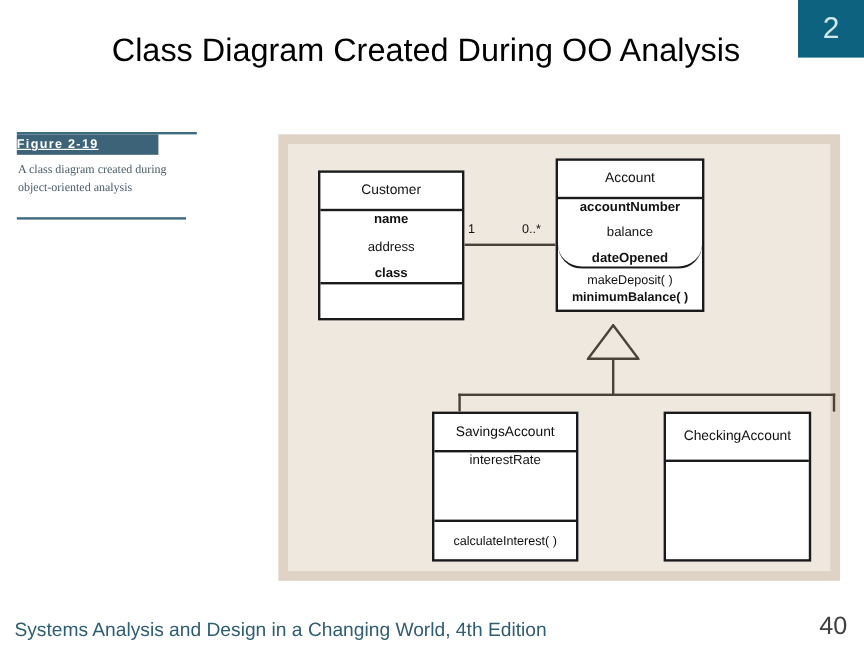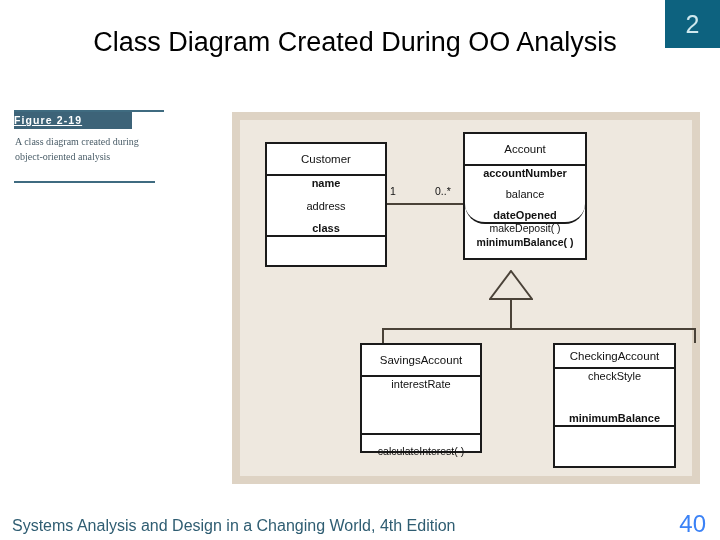--- a/index.html
+++ b/index.html
@@ -169,22 +169,22 @@
     left: 12px;
     top: 517px;
     font-size: 16px;
     color: #2f5d72;
     font-family: "Liberation Sans", sans-serif;
   }
   #page-number {
     position: absolute;
     right: 14px;
     top: 510px;
-    font-size: 24px;
-    color: #3b82f6;
+    font-size: 21px;
+    color: #404040;
     font-family: "Liberation Sans", sans-serif;
   }
 </style>
 </head>
 <body>
 
 <div id="chapter-badge">2</div>
 
 <div id="slide-title">Class Diagram Created During OO Analysis</div>
 
@@ -218,42 +218,38 @@
       <div class="uml-compartment uml-ops" style="height:28px;"></div>
     </div>
 
     <div class="uml-class" style="left:223px; top:12px; width:124px; height:128px;">
       <div class="uml-compartment uml-name" style="height:32px;">Account</div>
       <div class="uml-compartment uml-attrs" style="height:58px;border-radius:20px;">
         <div class="attr-strong">accountNumber</div>
         <div class="attr-normal">balance</div>
         <div class="attr-strong">dateOpened</div>
       </div>
-      <div class="uml-compartment uml-ops" style="height:22px;">
+      <div class="uml-compartment uml-ops" style="height:34px;">
         <div class="attr-normal">makeDeposit( )</div>
         <div class="attr-strong">minimumBalance( )</div>
       </div>
     </div>
 
-    <div class="uml-class" style="left:120px; top:223px; width:122px; height:110px;">
+    <div class="uml-class" style="left:120px; top:223px; width:122px; height:125px;">
       <div class="uml-compartment uml-name" style="height:32px;">SavingsAccount</div>
       <div class="uml-compartment uml-attrs" style="height:58px;">
         <div class="attr-normal">interestRate</div>
       </div>
       <div class="uml-compartment uml-ops" style="height:31px;">
         <div class="attr-normal">calculateInterest( )</div>
       </div>
     </div>
 
     <div class="uml-class" style="left:313px; top:223px; width:123px; height:125px;">
-      <div class="uml-compartment uml-name" style="height:24px;">CheckingAccount</div>
-      <div class="uml-compartment uml-attrs" style="height:58px;">
-        <div class="attr-normal">checkStyle</div>
-        <div class="attr-strong">minimumBalance</div>
-      </div>
+      <div class="uml-compartment uml-name" style="height:40px;">CheckingAccount</div>
       <div class="uml-compartment uml-ops" style="height:31px;"></div>
     </div>
 
   </div>
 </div>
 
 <div id="footer-text">Systems Analysis and Design in a Changing World, 4th Edition</div>
 <div id="page-number">40</div>
 
 </body></html>

